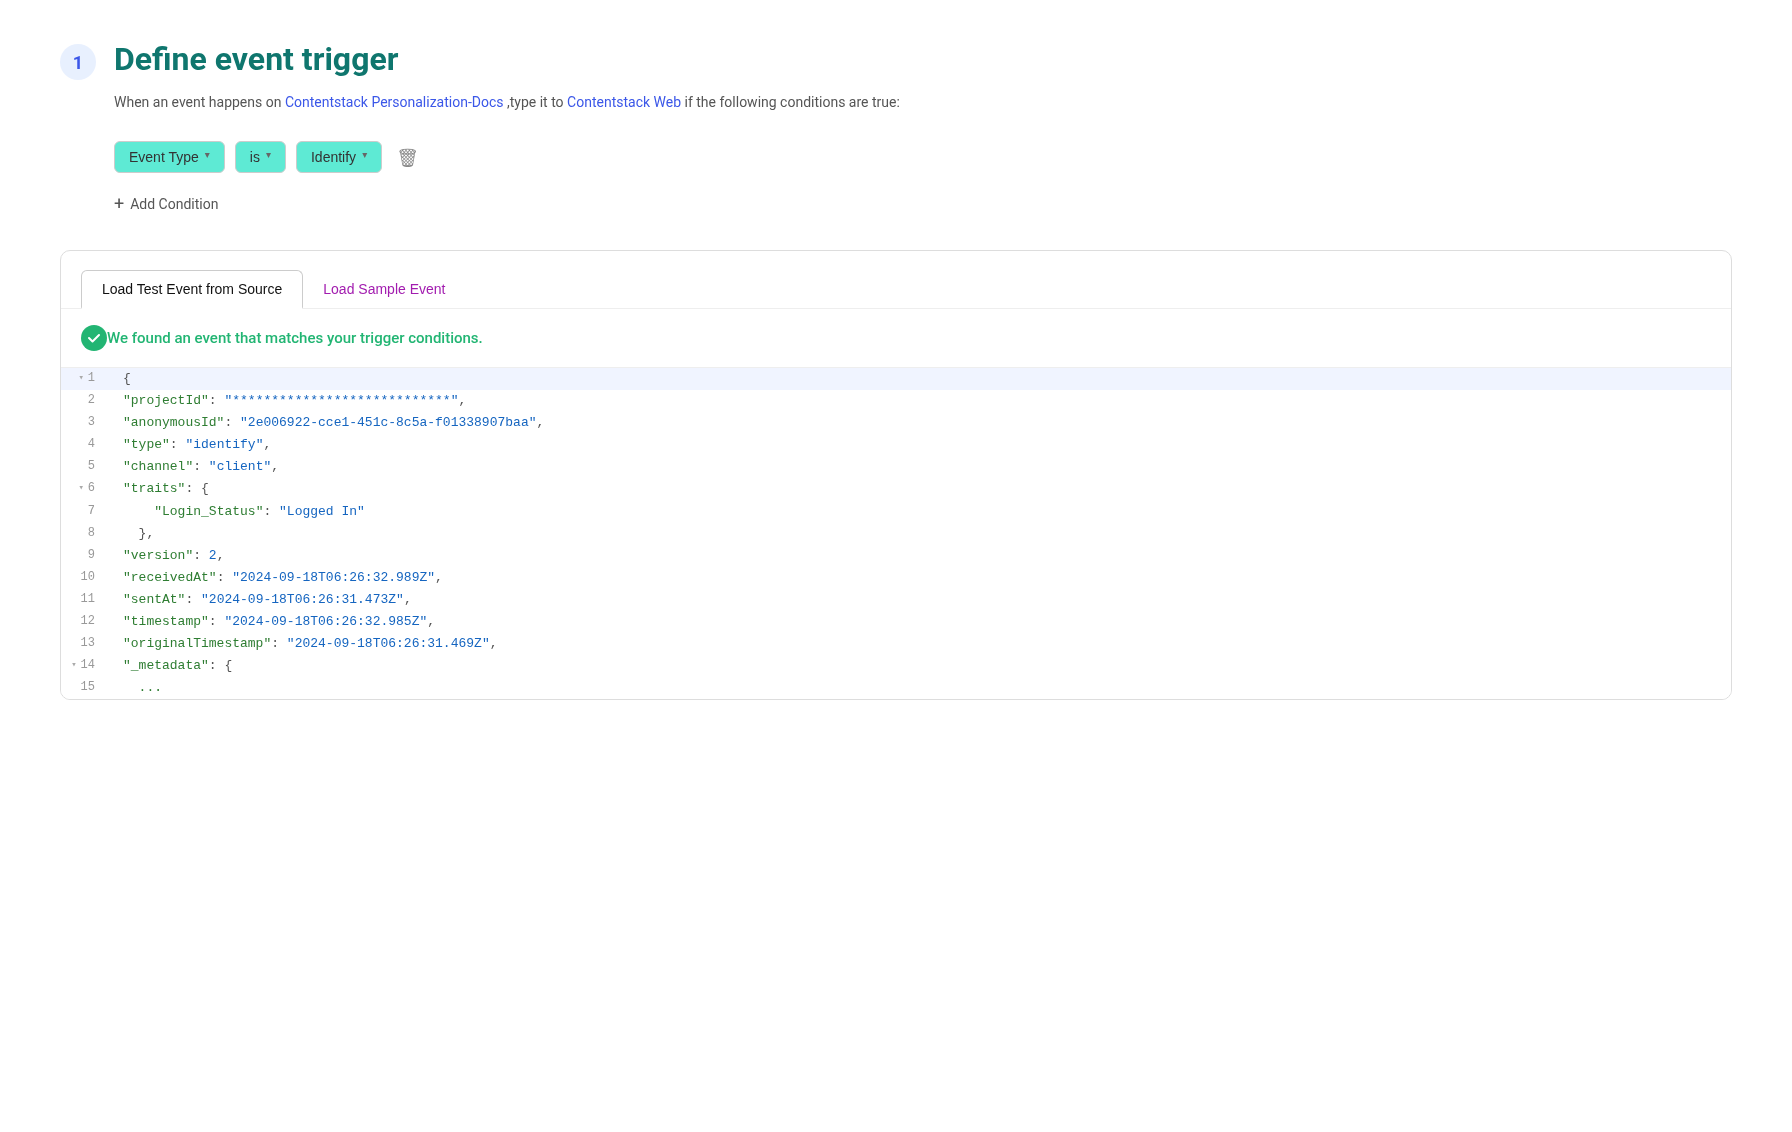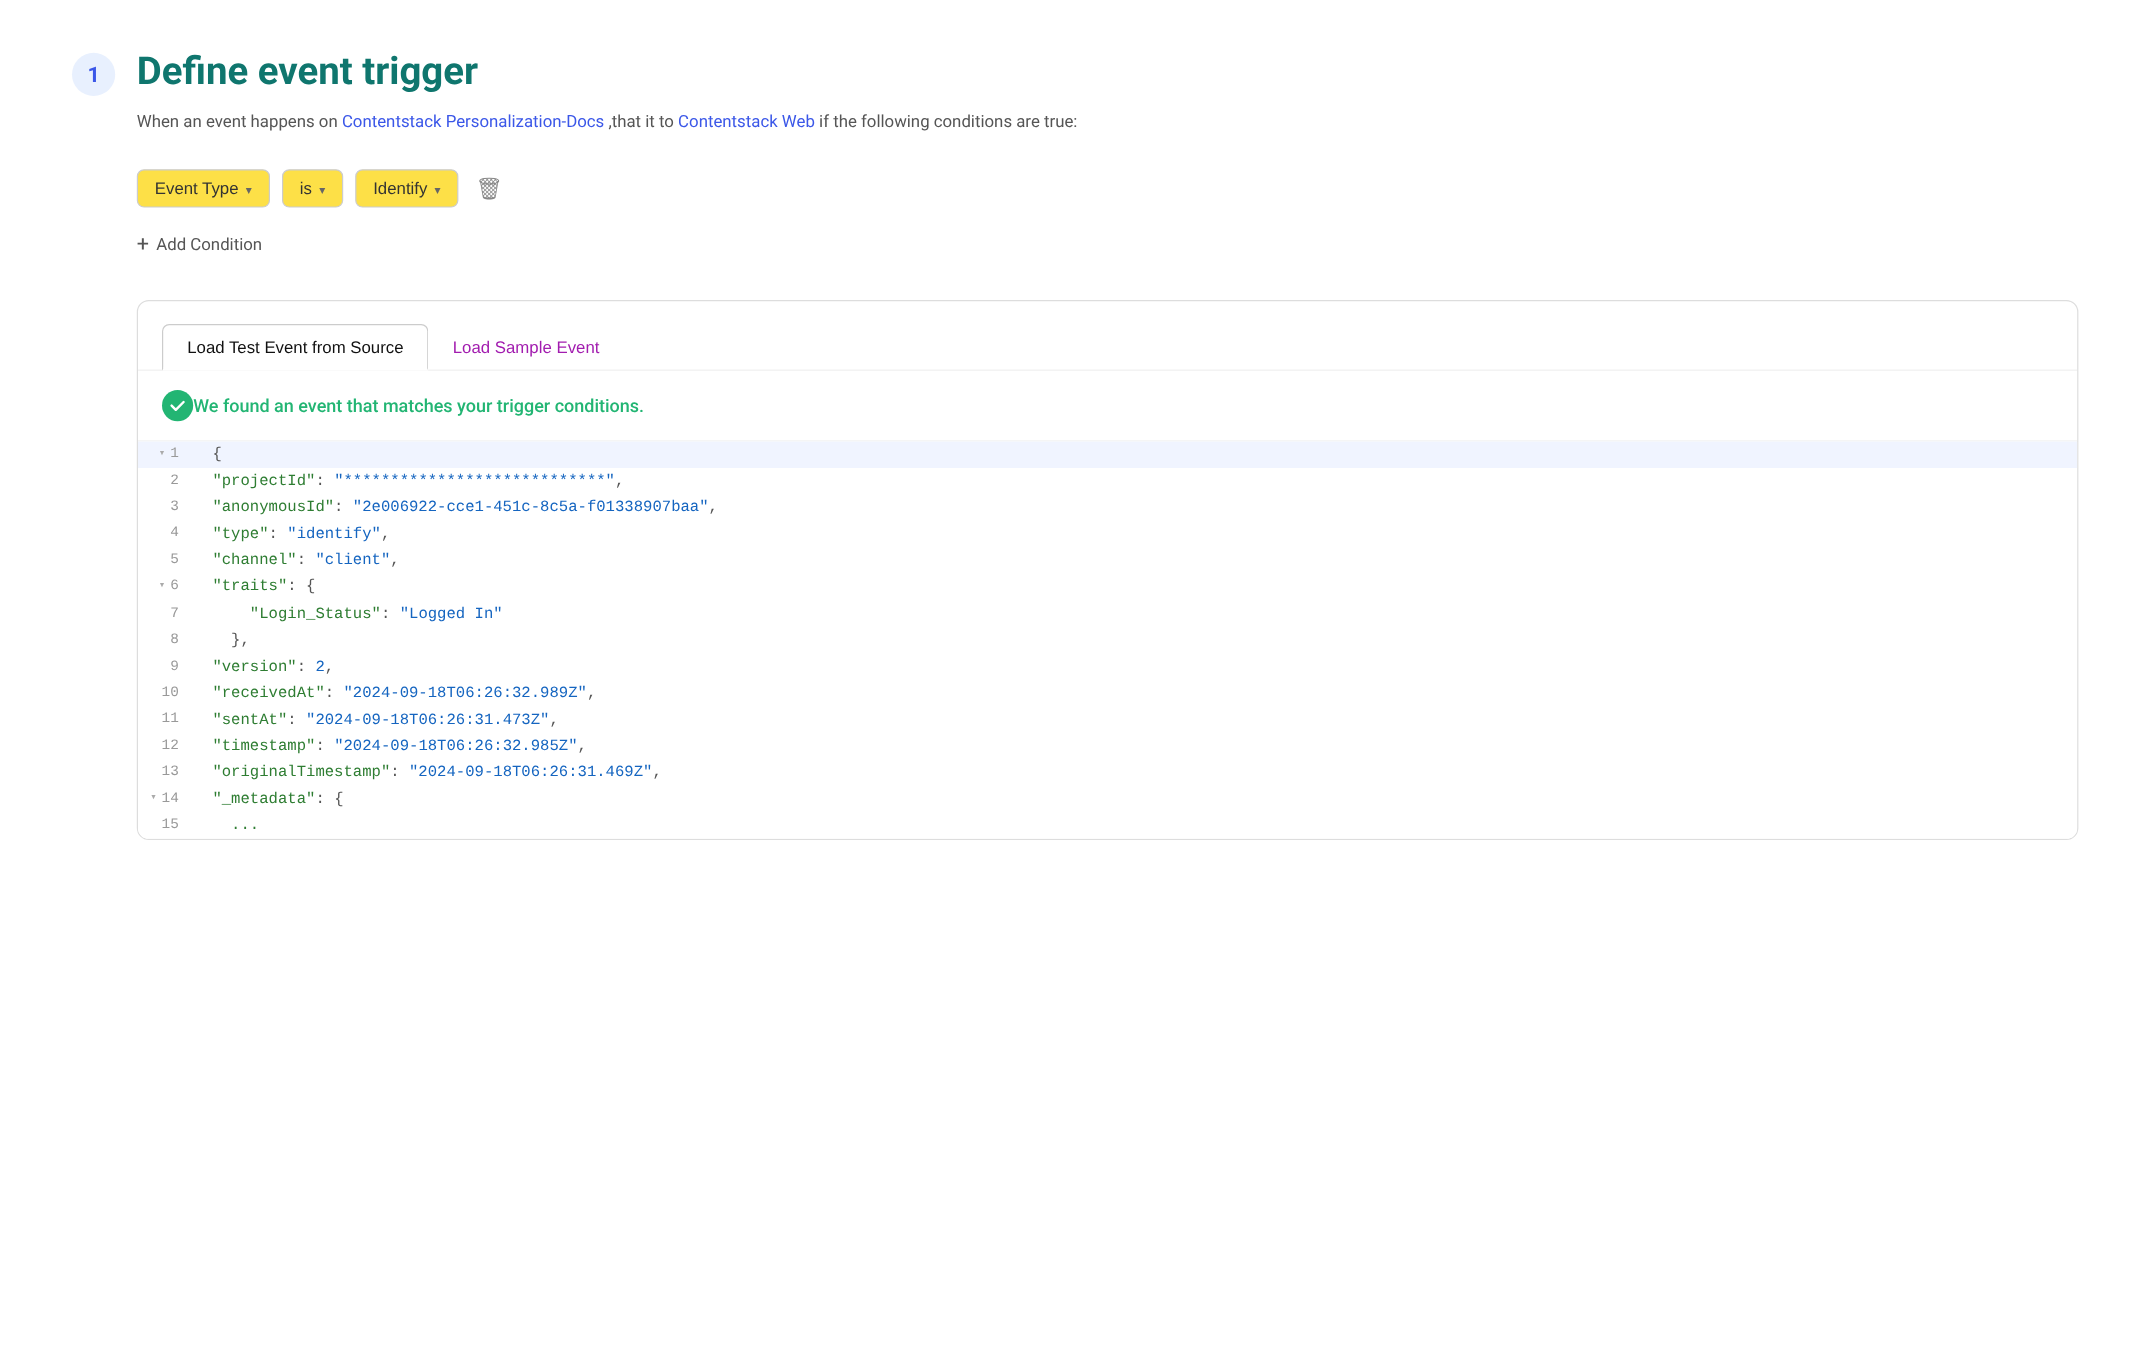--- a/index.html
+++ b/index.html
@@ -54,26 +54,26 @@
     .filter-row {
       display: flex;
       align-items: center;
       gap: 10px;
       margin-left: 54px;
       margin-bottom: 20px;
     }
 
     .dropdown-btn {
       display: flex;
-      align-items: flex-end;
+      align-items: flex-start;
       gap: 6px;
       padding: 7px 14px;
       border: 1.5px solid #ccc;
       border-radius: 6px;
-      background: #fde047;
+      background: #5eead4;
       font-size: 14px;
       color: #333;
       cursor: pointer;
     }
 
     .dropdown-btn .chevron {
       font-size: 10px;
       color: #666;
     }
 
@@ -97,21 +97,20 @@
 
     .add-condition .plus {
       font-size: 18px;
       color: #555;
     }
 
     .test-panel {
       border: 1.5px solid #ddd;
       border-radius: 10px;
       overflow: hidden;
-      margin-left: 54px;
     }
 
     .test-tabs {
       display: flex;
       align-items: center;
       padding: 18px 20px 0 20px;
       border-bottom: 1px solid #eee;
       gap: 0;
     }
 
@@ -219,21 +218,21 @@
 <body>
 
 <div class="step-header">
   <div class="step-number">1</div>
   <div class="step-title">Define event trigger</div>
 </div>
 
 <div class="step-description">
   <span>When an event happens on</span>
   <span class="highlight">Contentstack Personalization-Docs</span>
-  <span>,that it to</span>
+  <span>,type it to</span>
   <span class="highlight">Contentstack Web</span>
   <span> if the following conditions are true:</span>
 </div>
 
 <div class="filter-row">
   <button class="dropdown-btn">
     <span>Event Type</span>
     <span class="chevron">▾</span>
   </button>
   <button class="dropdown-btn">

